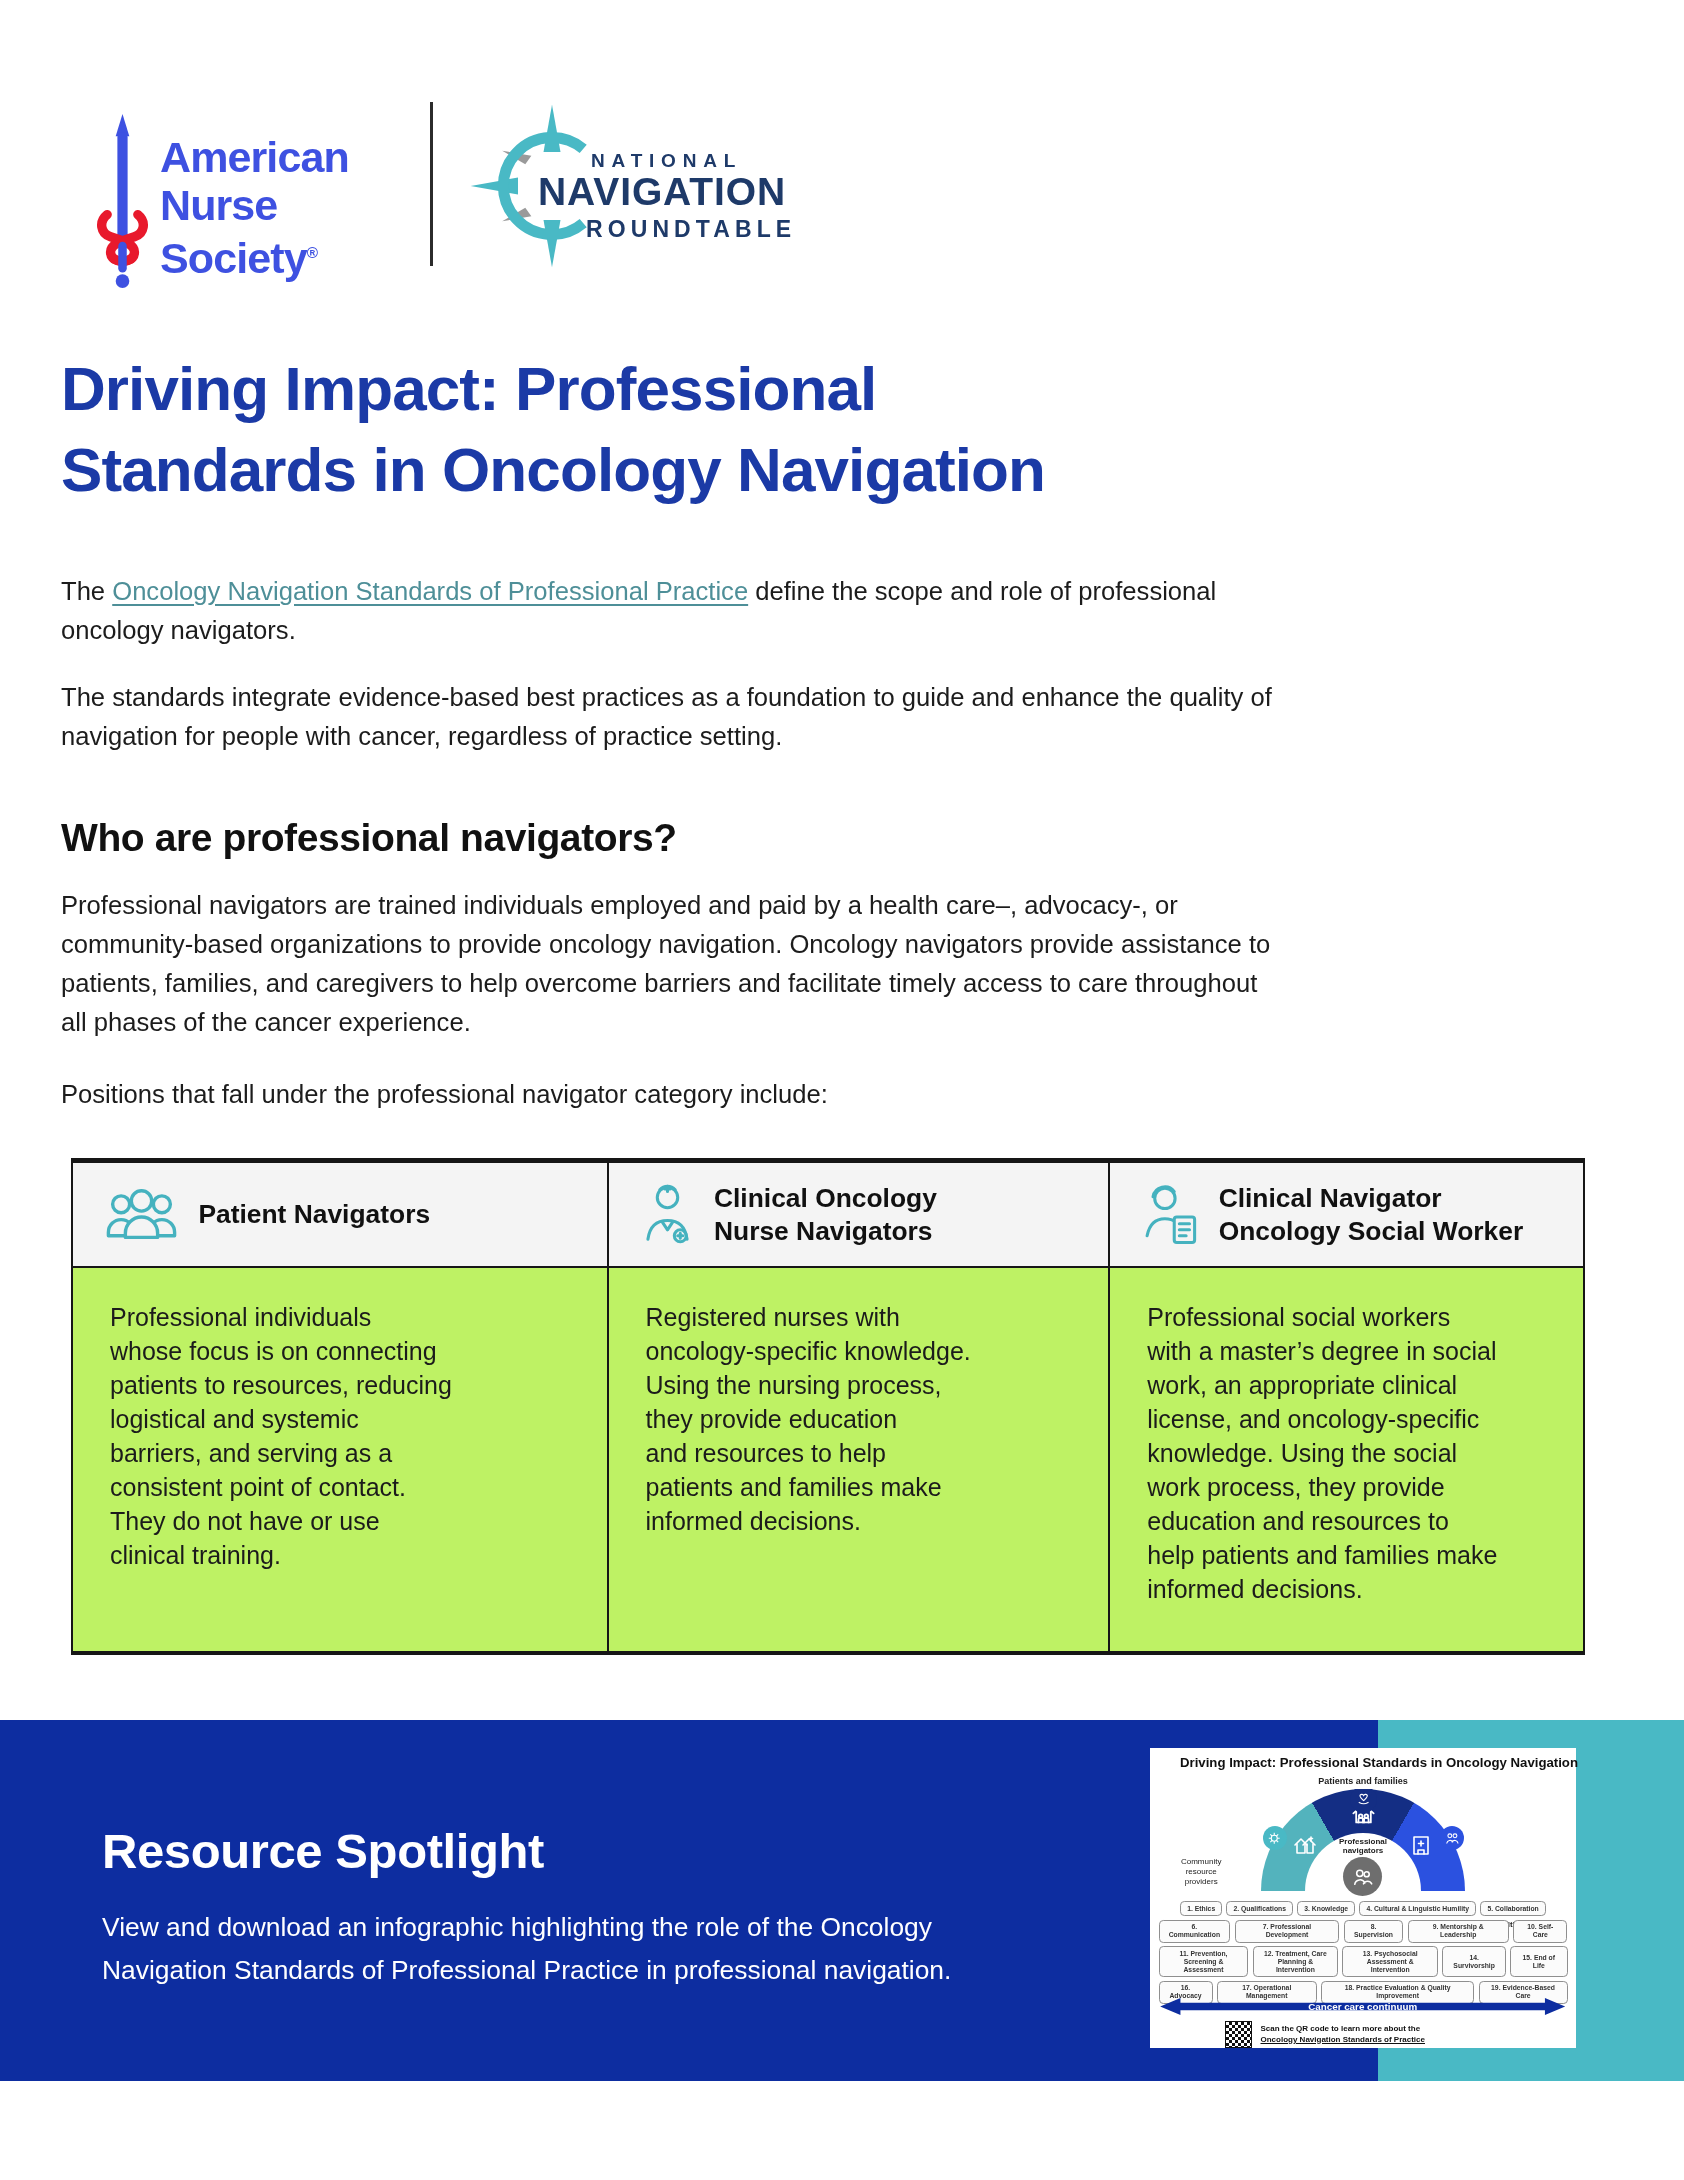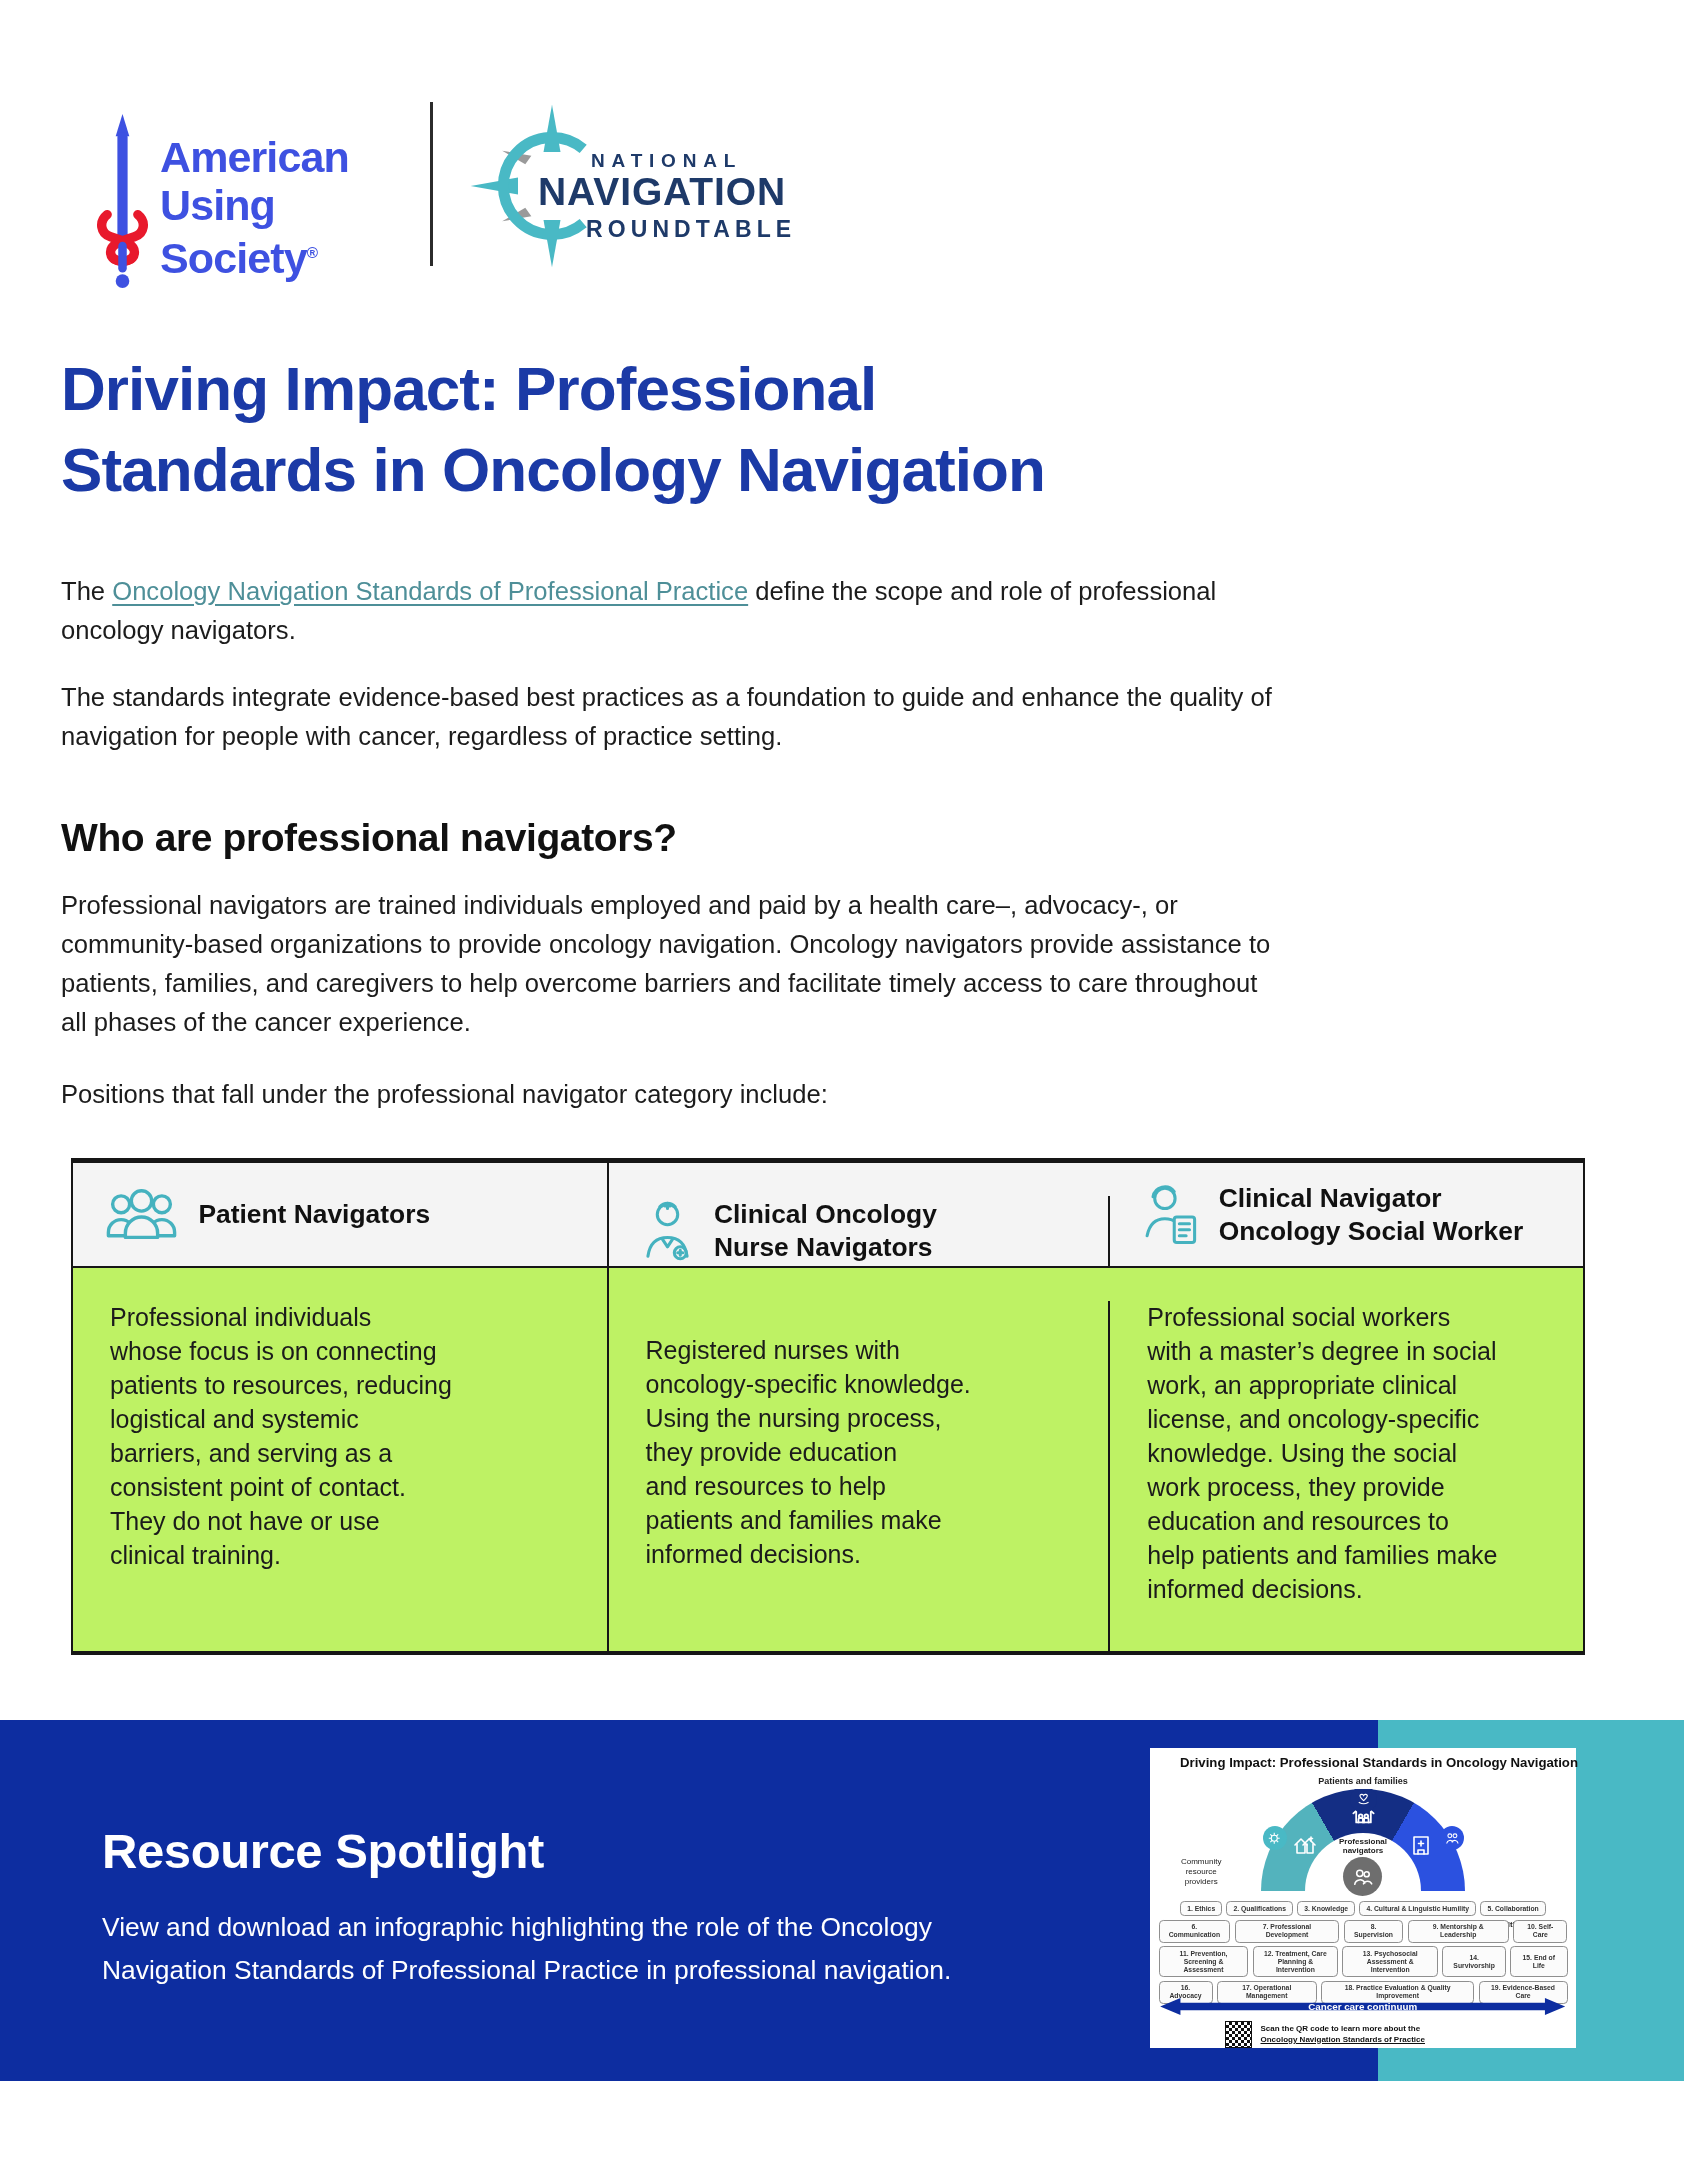--- a/index.html
+++ b/index.html
@@ -34,21 +34,21 @@
   .p4{top:1075px;}
 
   
   .nav-table{left:71px;top:1158px;width:1514px;height:497px;border:2.6px solid #161616;
     border-top-width:5.1px;border-bottom-width:4.3px;display:flex;flex-direction:column;box-sizing:border-box;}
   .table-header{display:flex;height:103px;background:#f4f4f4;border-bottom:2.6px solid #161616;}
   .table-body{display:flex;flex:1;background:#bef264;}
   .th-cell{display:flex;align-items:center;gap:20.4px;padding-left:32px;box-sizing:border-box;}
   .td-cell{padding:32px 37px;box-sizing:border-box;font-size:25px;line-height:34px;color:#1b1b1b;}
   .c1{width:537px;}
-  .c2{width:503px;margin-top:33px;}
+  .c2{width:503px;}
   .c3{width:474px;}
   .vline-r{border-right:2.6px solid #161616;}
   .th-label{font-size:26.4px;line-height:33px;font-weight:700;color:#111;}
   .hdr-icon{flex:none;}
   .hdr-icon svg{display:block;}
 
   
   .band-blue{left:0;top:1720px;width:1378px;height:361px;background:#0d2da0;}
   .band-teal{left:1378px;top:1720px;width:307px;height:361px;background:#49b9c5;}
   .spotlight-title{left:102px;top:1823px;font-size:49px;font-weight:800;color:#ffffff;letter-spacing:-0.4px;}
@@ -94,21 +94,21 @@
     <polygon points="32,0 24,26 40,26" fill="#3e51e1"></polygon>
     <rect x="26" y="22" width="12" height="128" rx="5" fill="#3e51e1"></rect>
     <path d="M14 118 C4 126 6 140 18 144 C34 149 46 153 46 162 C46 172 32 176 22 170" fill="none" stroke="#e8192c" stroke-width="11" stroke-linecap="round"></path>
     <path d="M50 118 C60 126 58 140 46 144 C30 149 18 153 18 162 C18 172 32 176 42 170" fill="none" stroke="#e8192c" stroke-width="11" stroke-linecap="round"></path>
     <rect x="27" y="150" width="10" height="36" rx="5" fill="#3e51e1"></rect>
     <circle cx="32" cy="196" r="8" fill="#3e51e1"></circle>
   </svg>
 </div>
 <div class="abs acs-logo-text">
   <span class="line"><span>American</span></span>
-  <span class="line"><span>Using</span></span>
+  <span class="line"><span>Nurse</span></span>
   <span class="line"><span>Society</span><span class="acs-reg">®</span></span>
 </div>
 <div class="abs logo-divider"></div>
 
 <div class="abs nnrt-compass">
   <svg width="170" height="170" viewBox="-20 -20 140 140">
     <polygon points="50,-17 43,22 57,22" fill="#49b9c5"></polygon>
     <polygon points="50,117 43,78 57,78" fill="#49b9c5"></polygon>
     <polygon points="-17,50 22,43 22,57" fill="#49b9c5"></polygon>
     <polygon points="9,21 28,32 33,25" fill="#9a9a9a"></polygon>

